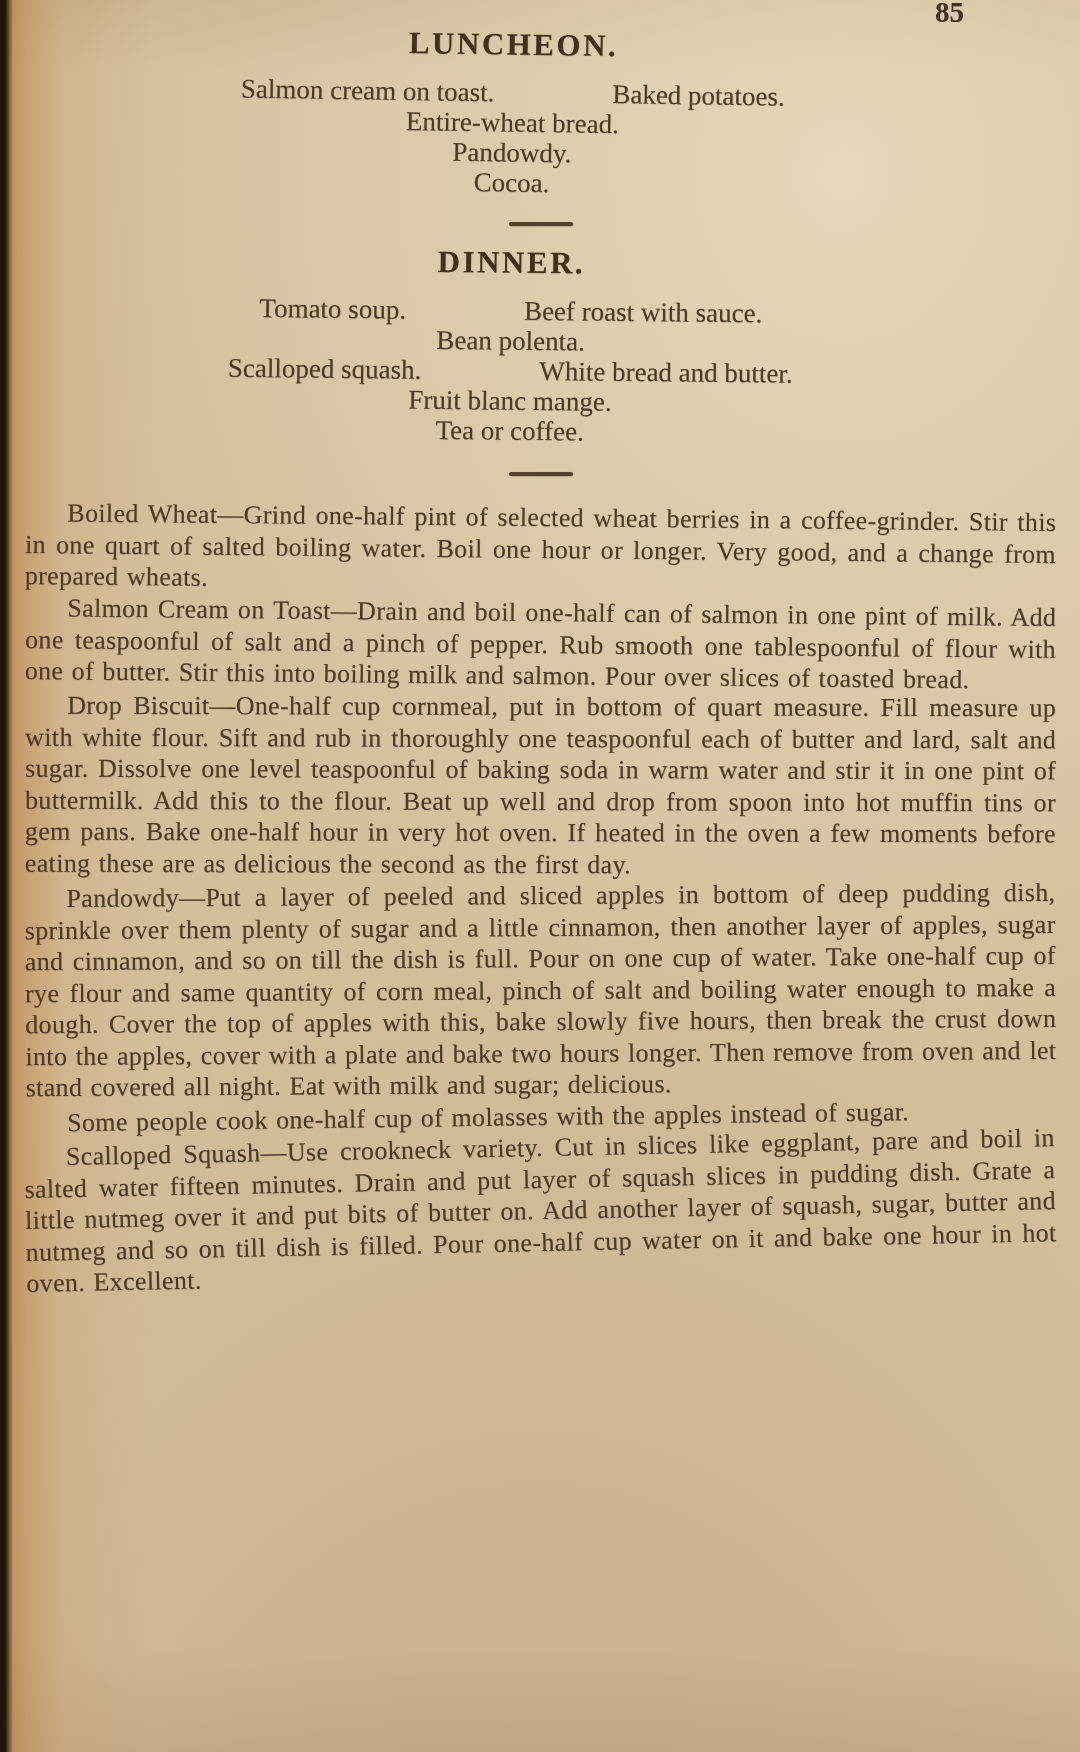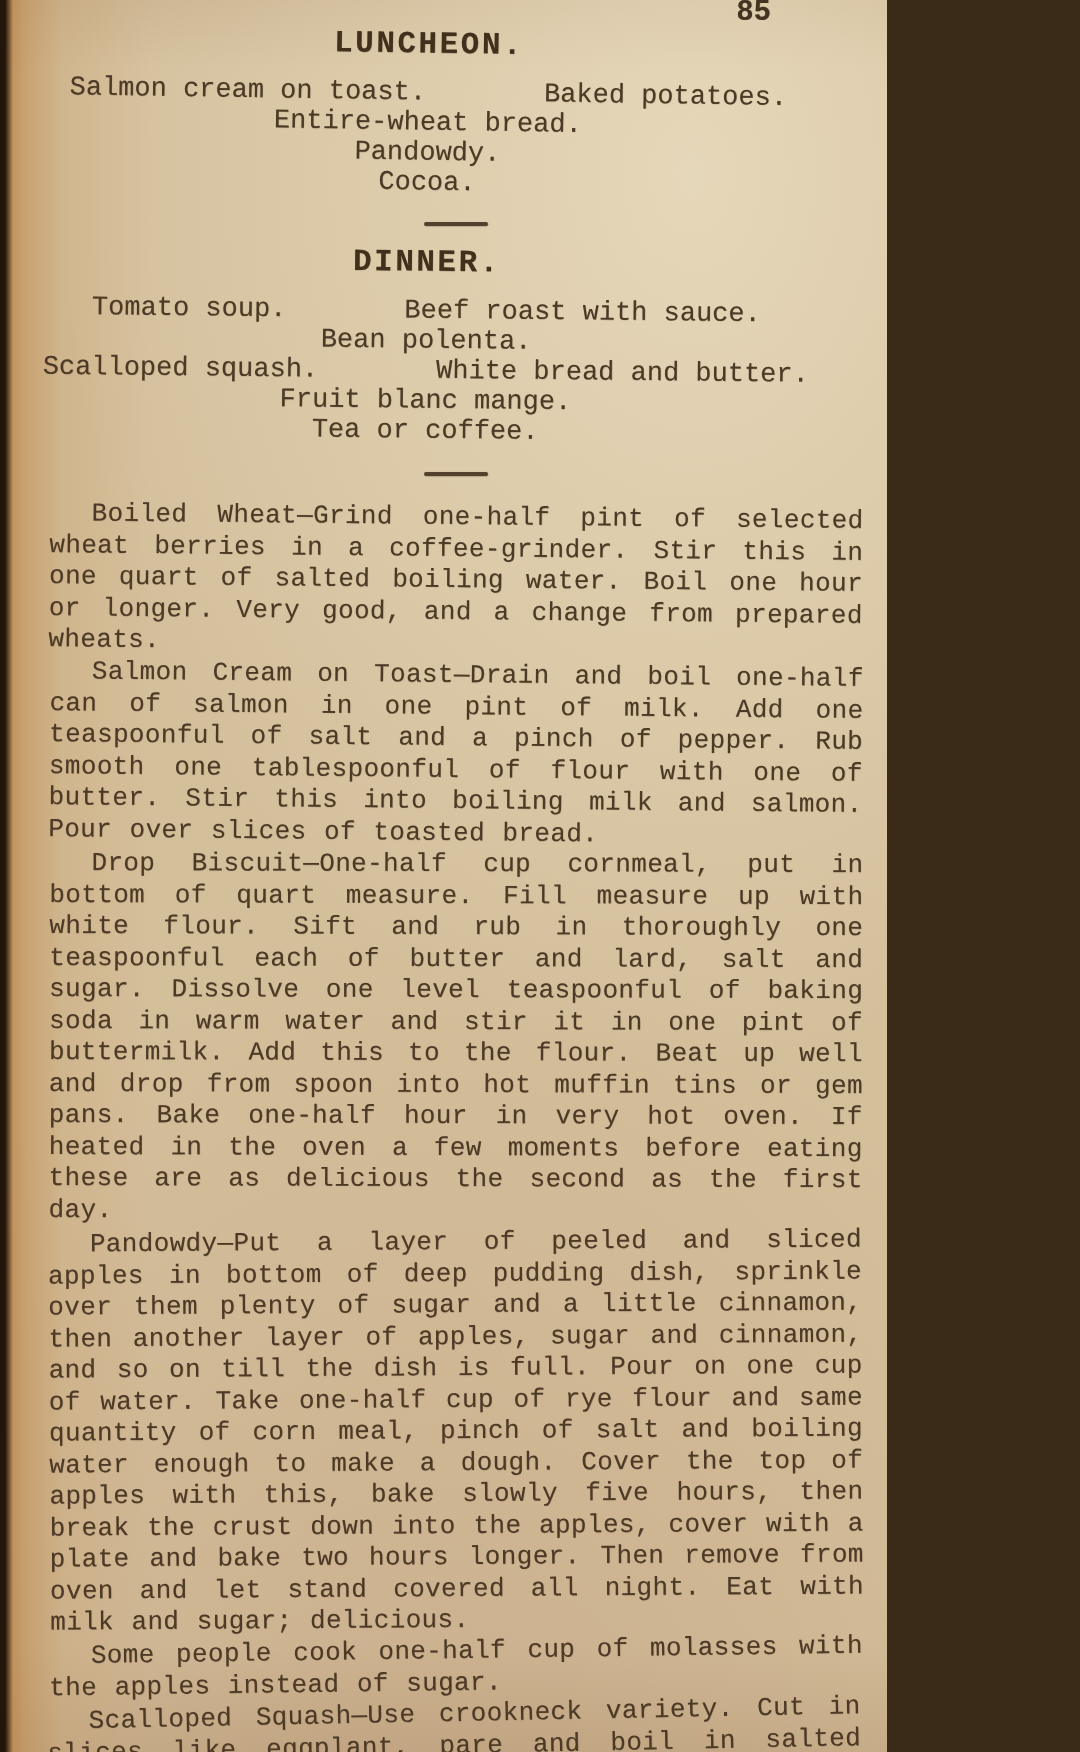--- a/index.html
+++ b/index.html
@@ -2,26 +2,26 @@
 <html><head>
 <meta charset="utf-8">
 <style>
   html, body {
     margin: 0;
     padding: 0;
     background: #3a2a18;
   }
   .page {
     position: relative;
-    width: 887px;
+    width: 1080px;
     height: 1752px;
     overflow: hidden;
     box-sizing: border-box;
-    padding: 4px 24px 0 49px;
-    font-family: Liberation Mono, monospace;
+    padding: 4px 24px 0 25px;
+    font-family: Liberation Serif, serif;
     color: #4c3a26;
     background-color: #d4bf9b;
     background-image:
       linear-gradient(90deg, #22150a 0px, #22150a 5px, rgba(34,21,10,0) 13px),
       linear-gradient(90deg, rgba(178,116,52,0.75) 0px, rgba(188,134,74,0.5) 26px, rgba(198,158,108,0.28) 62px, rgba(198,158,108,0) 150px),
       radial-gradient(120% 85% at 78% 10%, rgba(247,239,216,0.5), rgba(247,239,216,0) 60%),
       radial-gradient(150% 120% at 50% 118%, rgba(151,92,70,0.20), rgba(151,92,70,0) 55%),
       linear-gradient(180deg, rgba(120,80,40,0.10) 0%, rgba(120,80,40,0) 4%, rgba(120,80,40,0) 94%, rgba(120,80,40,0.12) 100%);
   }
   .page-number {

